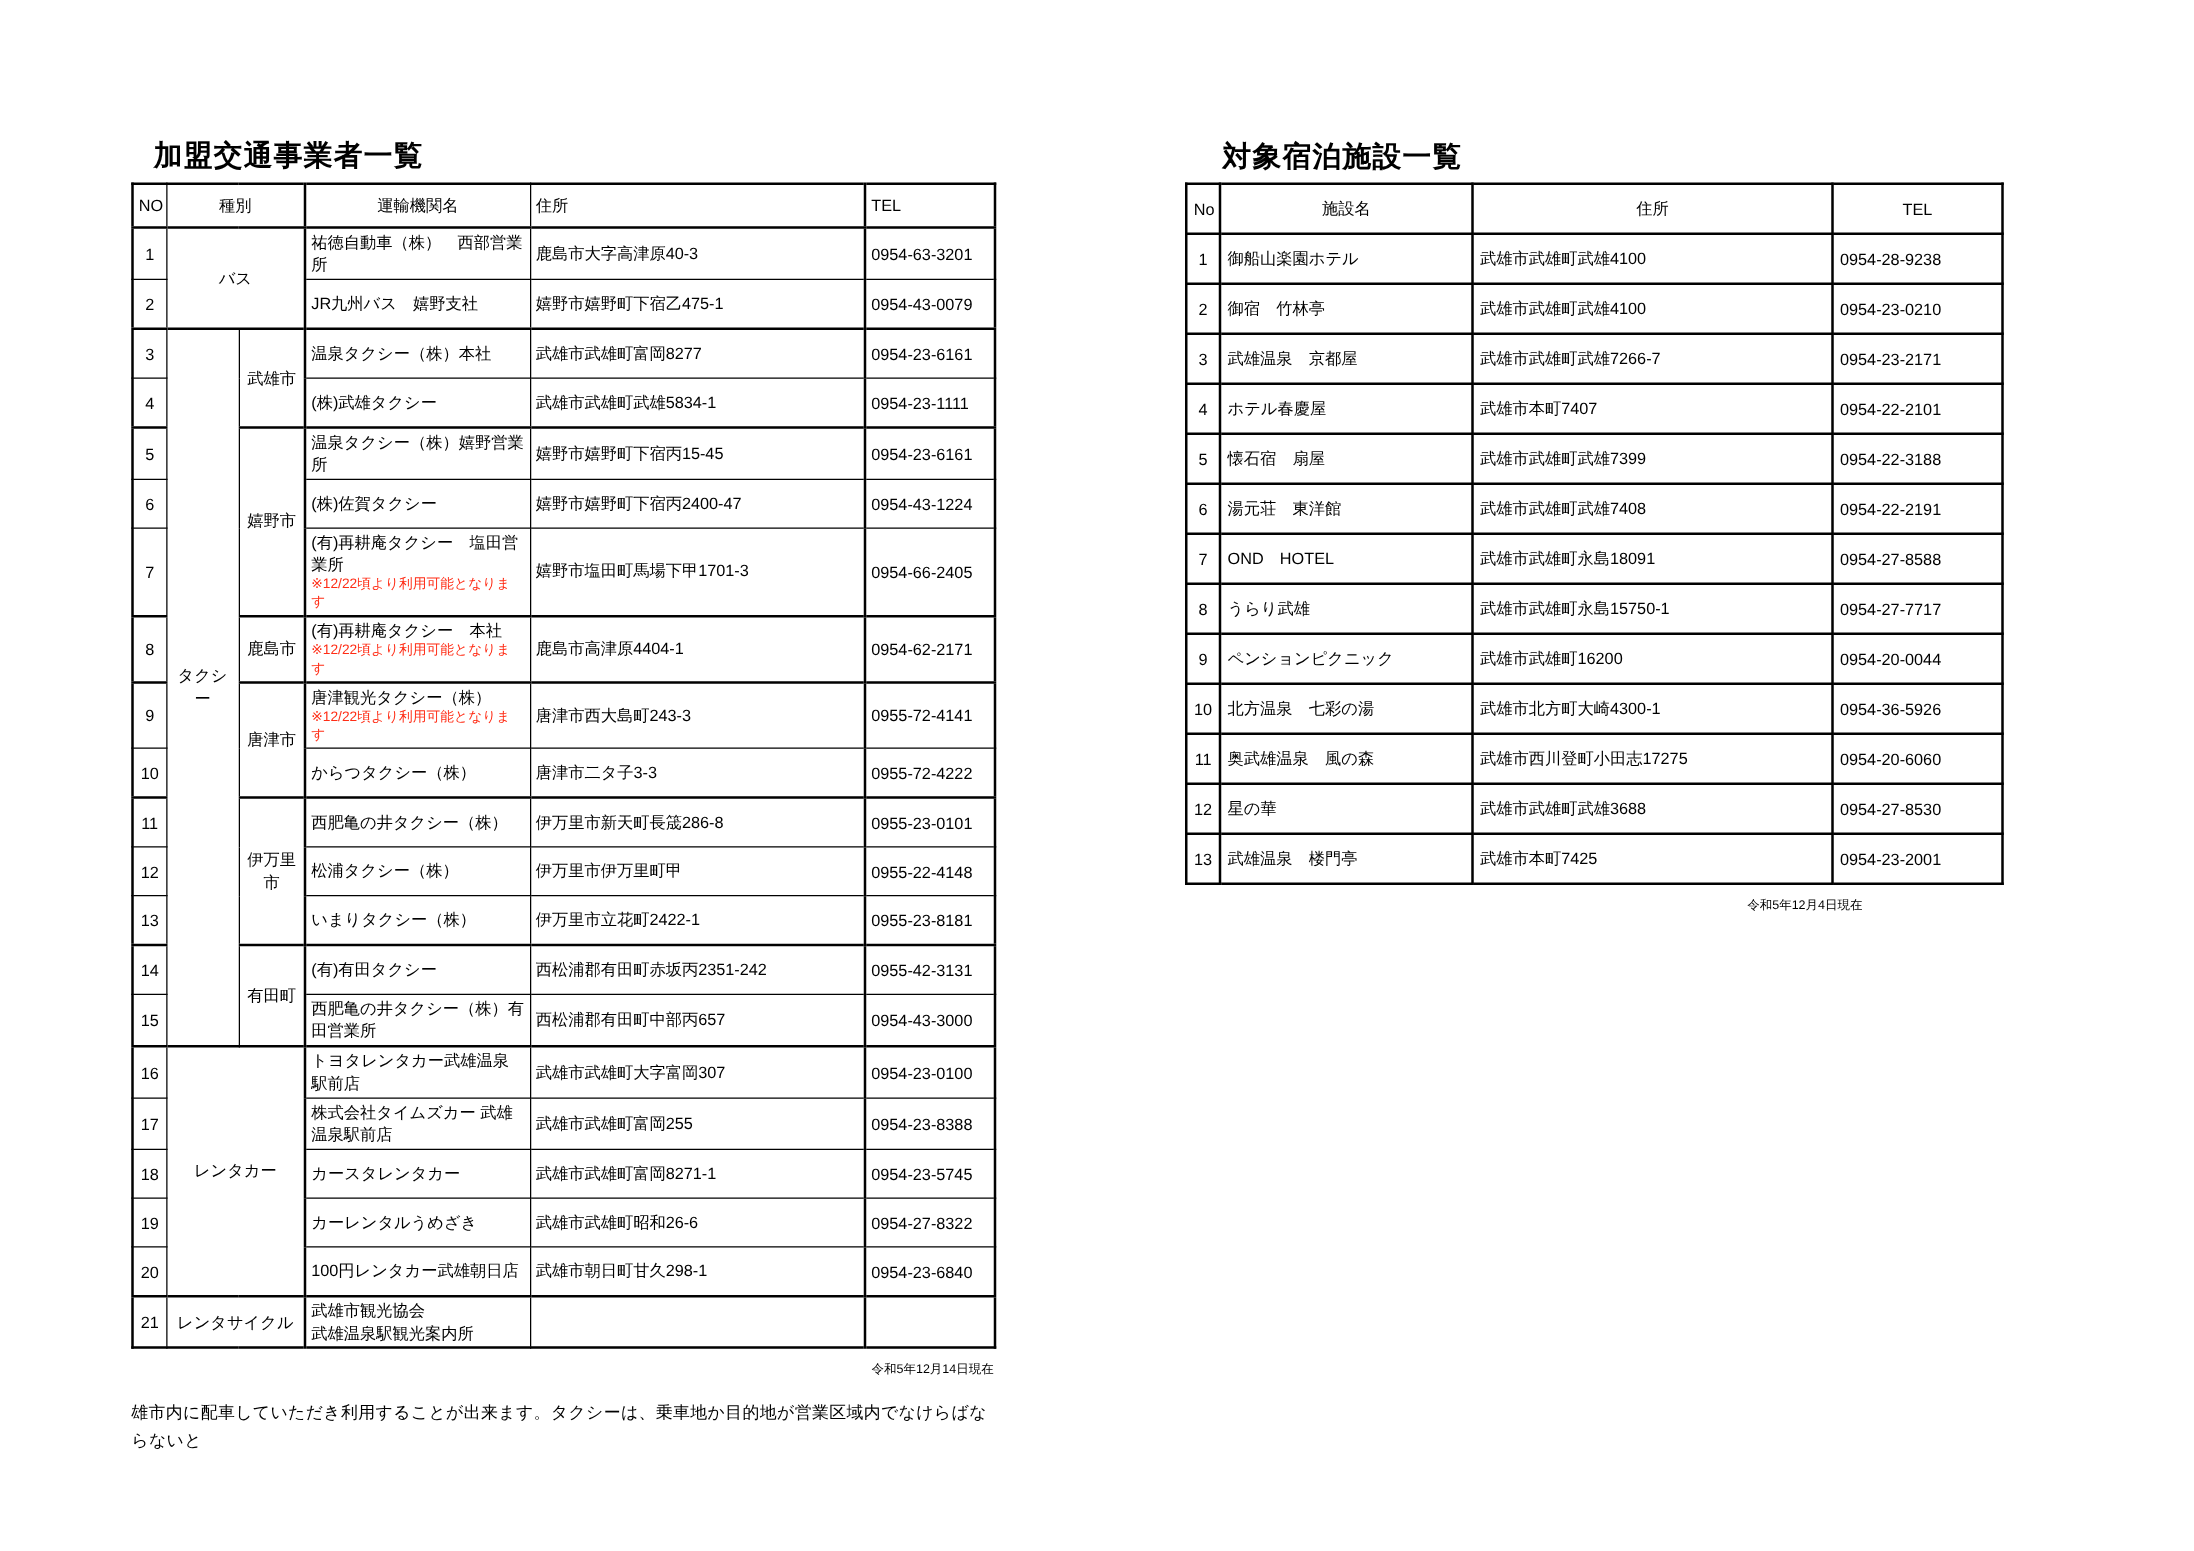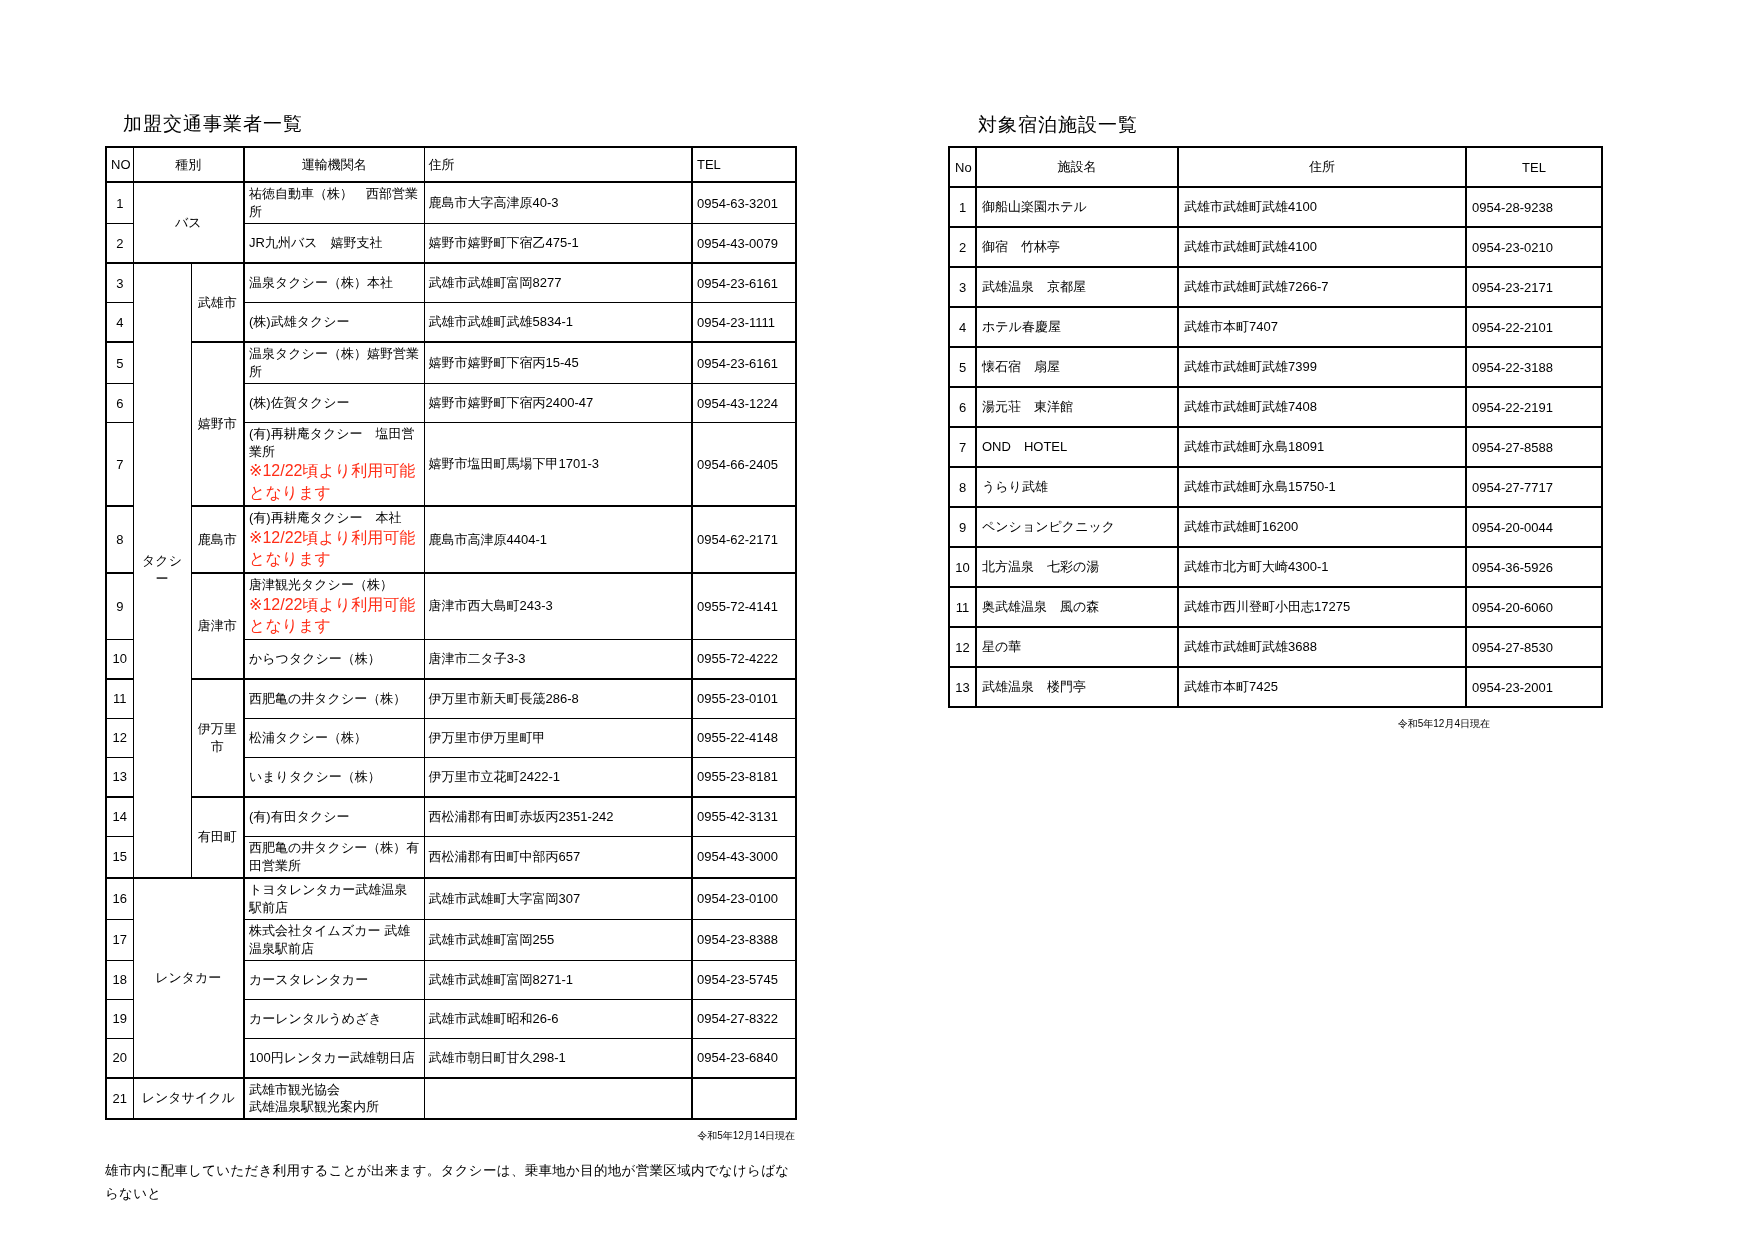--- a/index.html
+++ b/index.html
@@ -1,38 +1,38 @@
 <!DOCTYPE html>
 <html><head>
 <meta charset="utf-8">
 <style>
   html,body{margin:0;padding:0;}
   body{
     width:1755px;height:1241px;position:relative;background:#ffffff;
     font-family:"Liberation Sans","DejaVu Sans",sans-serif;color:#000;
   }
   .section{position:absolute;}
-  .doc-title{font-size:19px;font-weight:normal;letter-spacing:1px;line-height:24px;}
+  .doc-title{font-size:23px;font-weight:bold;letter-spacing:1px;line-height:24px;}
   
   #transport-section{left:105px;top:112px;width:690px;}
   #transport-section .doc-title{margin-left:18px;margin-bottom:10px;}
   table{border-collapse:collapse;table-layout:fixed;background:#fff;}
   .ttable{border:2px solid #000;width:690px;}
   .ttable th,.ttable td{
     border:1px solid #000;font-size:13px;padding:2px 4px;overflow:hidden;
     font-weight:normal;vertical-align:middle;
   }
   .ttable th{height:29px;border-bottom:2px solid #000;}
   .ttable td{height:34px;}
   .c{text-align:center;}
   .l{text-align:left;}
   .bl2{border-left:2px solid #000 !important;}
   .gb{border-top:2px solid #000 !important;}
   .opname{display:block;line-height:1.35;}
-  .rednote{display:block;line-height:1.35;color:#ff2d16;font-size:16px;}
+  .rednote{display:block;line-height:1.35;color:#ff2d16;font-size:11px;}
   .asof{font-size:10px;text-align:right;margin-top:9px;}
   .note{margin-top:16px;font-size:13.5px;line-height:23px;letter-spacing:0.3px;}
   
   #lodging-section{left:948px;top:113px;width:712px;}
   #lodging-section .doc-title{margin-left:30px;margin-bottom:9px;}
   .htable{border:2px solid #000;width:653px;}
   .htable th,.htable td{
     border:2px solid #000;font-size:13px;padding:2px 5px;overflow:hidden;
     font-weight:normal;vertical-align:middle;
   }

